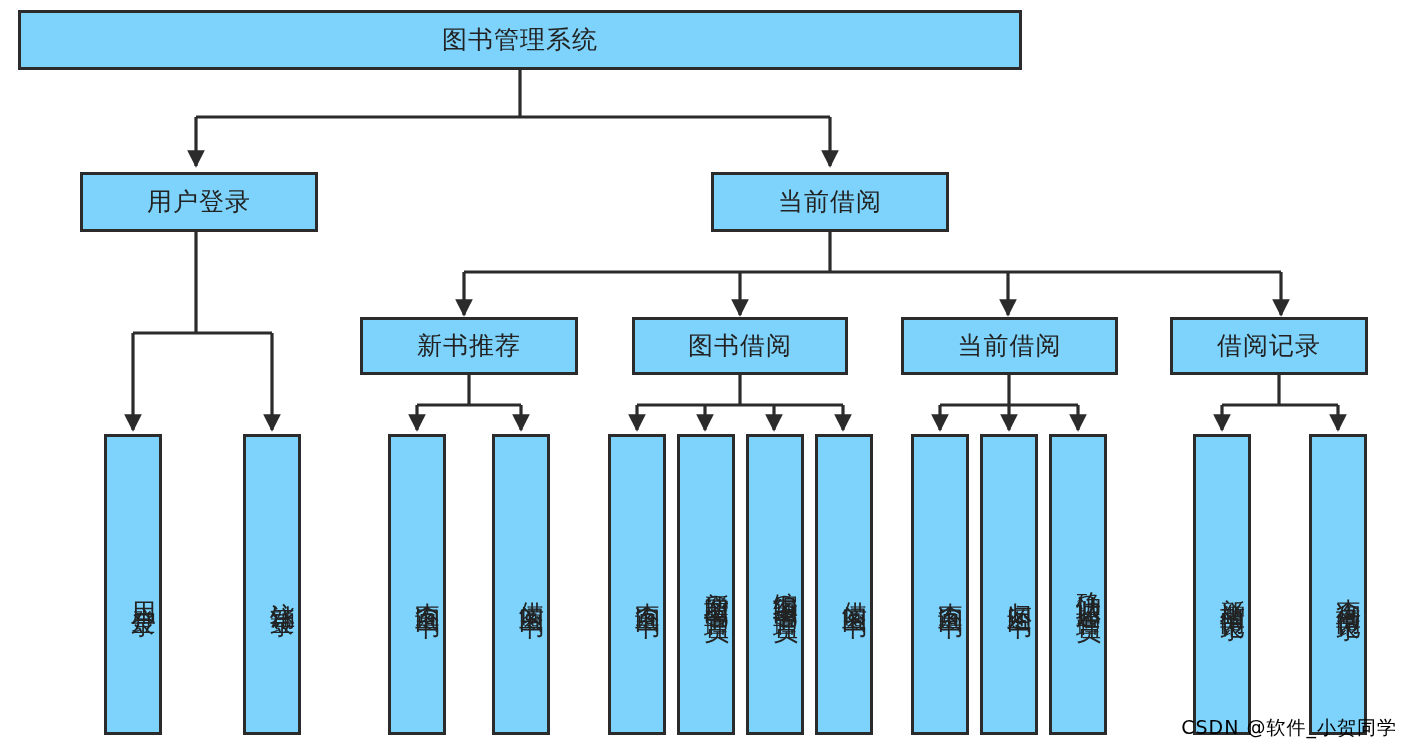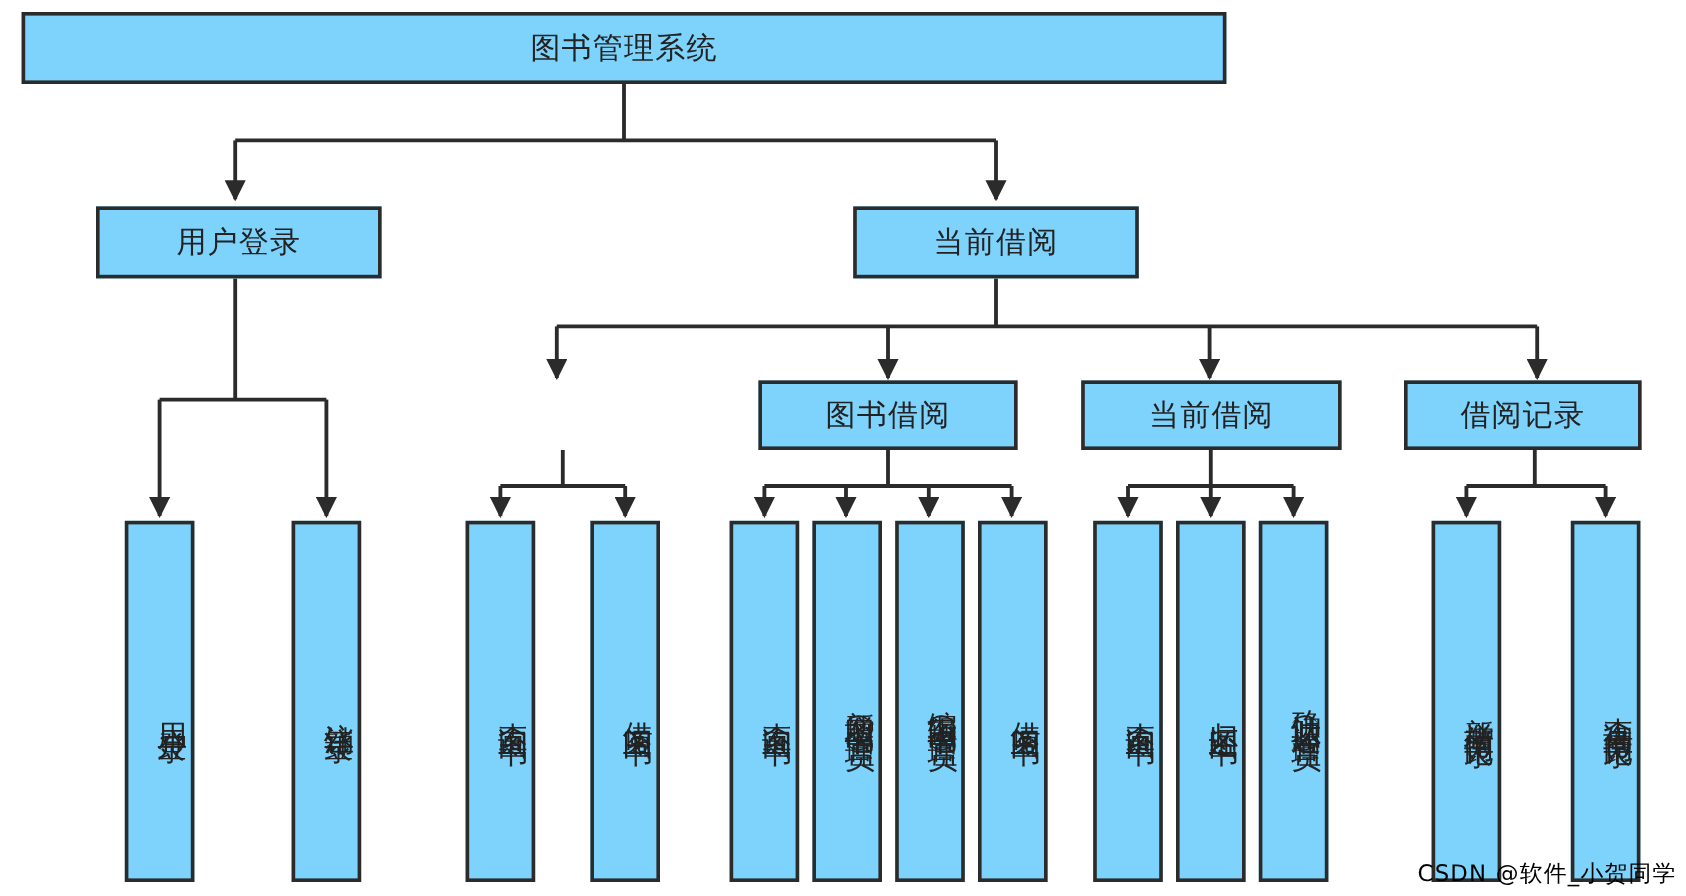--- a/index.html
+++ b/index.html
@@ -126,20 +126,23 @@
     <span class="label">图书管理系统</span>
   </div>
 
   <div class="node horiz" style="left:80px; top:172px; width:238px; height:60px;">
     <span class="label">用户登录</span>
   </div>
   <div class="node horiz" style="left:711px; top:172px; width:238px; height:60px;">
     <span class="label">当前借阅</span>
   </div>
 
+  <div class="node horiz" style="left:360px; top:317px; width:218px; height:58px;">
+    <span class="label">新书推荐</span>
+  </div>
   <div class="node horiz" style="left:632px; top:317px; width:216px; height:58px;align-items:center;">
     <span class="label">图书借阅</span>
   </div>
   <div class="node horiz" style="left:901px; top:317px; width:217px; height:58px;">
     <span class="label">当前借阅</span>
   </div>
   <div class="node horiz" style="left:1170px; top:317px; width:198px; height:58px;">
     <span class="label">借阅记录</span>
   </div>
 

